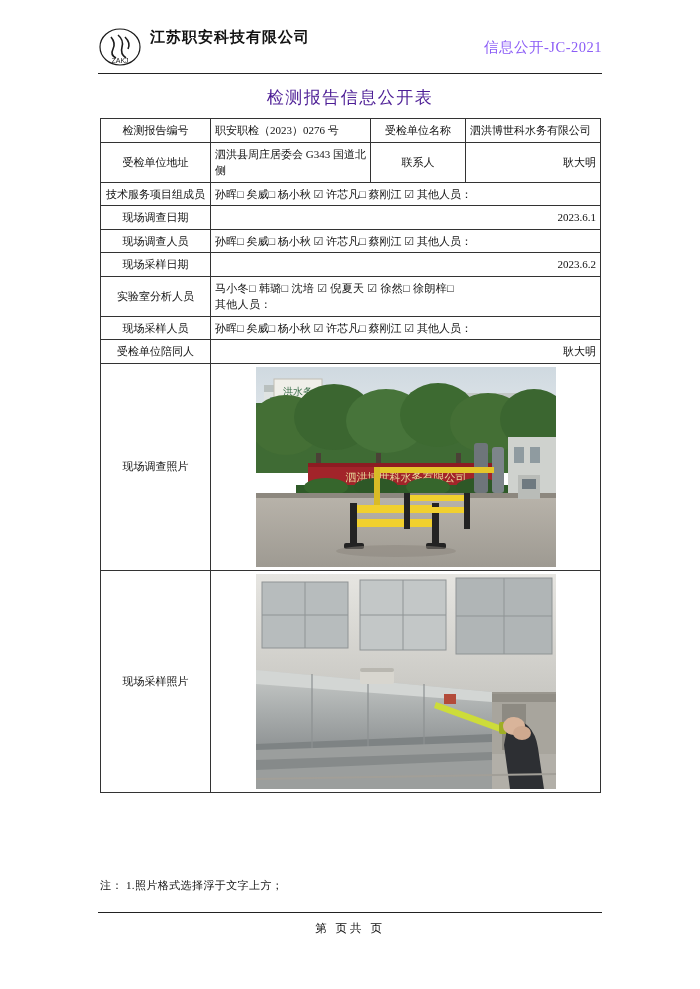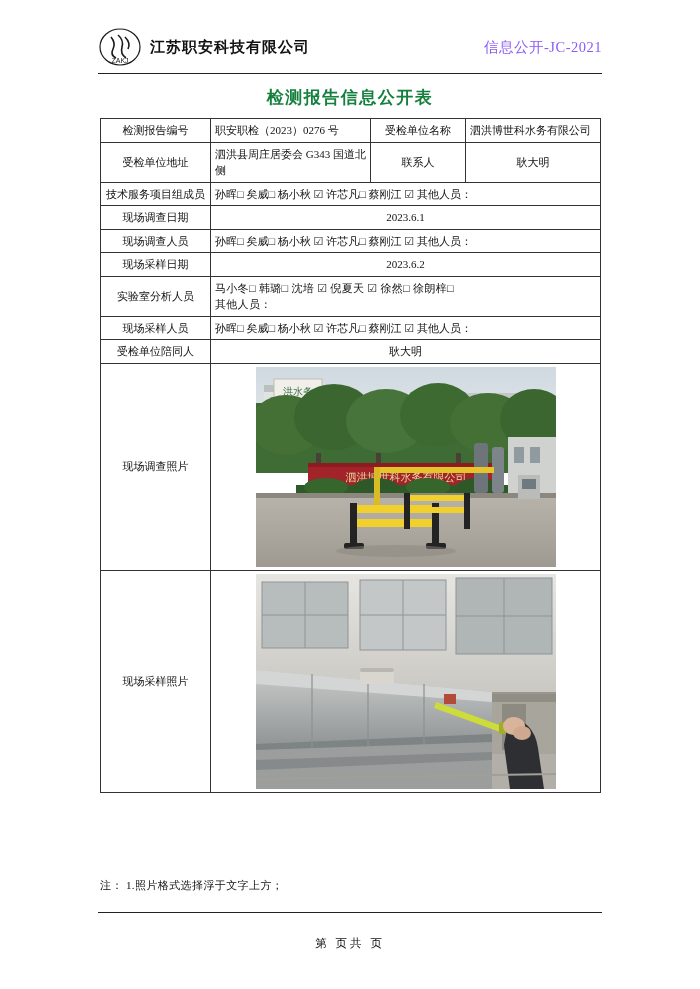--- a/index.html
+++ b/index.html
@@ -29,21 +29,20 @@
     height: 48px;
     display: flex;
     align-items: center;
     justify-content: space-between;
     border-bottom: 1.2px solid #222;
     padding-bottom: 4px;
     box-sizing: border-box;
   }
   .header-left {
     display: flex;
-    align-items: center;
     gap: 8px;
   }
   .logo {
     width: 44px;
     height: 40px;
     position: relative;
     flex: none;
   }
   .logo svg { display:block; }
   .company-name {
@@ -59,23 +58,23 @@
     letter-spacing: 0.5px;
   }
   
   .doc-title {
     position: absolute;
     top: 86px;
     left: 0;
     width: 100%;
     text-align: center;
     font-size: 17px;
-    font-weight: 700;
+    font-weight: 400;
     letter-spacing: 1.5px;
-    color: #15803d;
+    color: #4c1d95;
   }
   
   table.main {
     position: absolute;
     left: 100px;
     top: 118px;
     width: 500px;
     border-collapse: collapse;
     table-layout: fixed;
     padding-left: 36px;
@@ -90,21 +89,21 @@
   }
   td.lbl {
     text-align: center;
     white-space: nowrap;
   }
   td.val {
     text-align: left;
     padding-left: 8px;
   }
   td.center {
-    text-align: center;
+    text-align: right;
   }
   .cbrow {
     display: block;
     white-space: nowrap;
     letter-spacing: 0.3px;
   }
   .photo-label {
     text-align: center;
     width: 110px;
   }
@@ -130,21 +129,21 @@
     font-size: 11px;
     color: #111;
     letter-spacing: 0.4px;
   }
   .footer {
     position: absolute;
     left: 98px;
     top: 912px;
     width: 504px;
     border-top: 1.1px solid #222;
-    padding-top: 23px;
+    padding-top: 8px;
     text-align: center;
     font-size: 11.5px;
     color: #111;
     letter-spacing: 3px;
   }
 </style>
 </head>
 <body>
 
 <div class="page">

